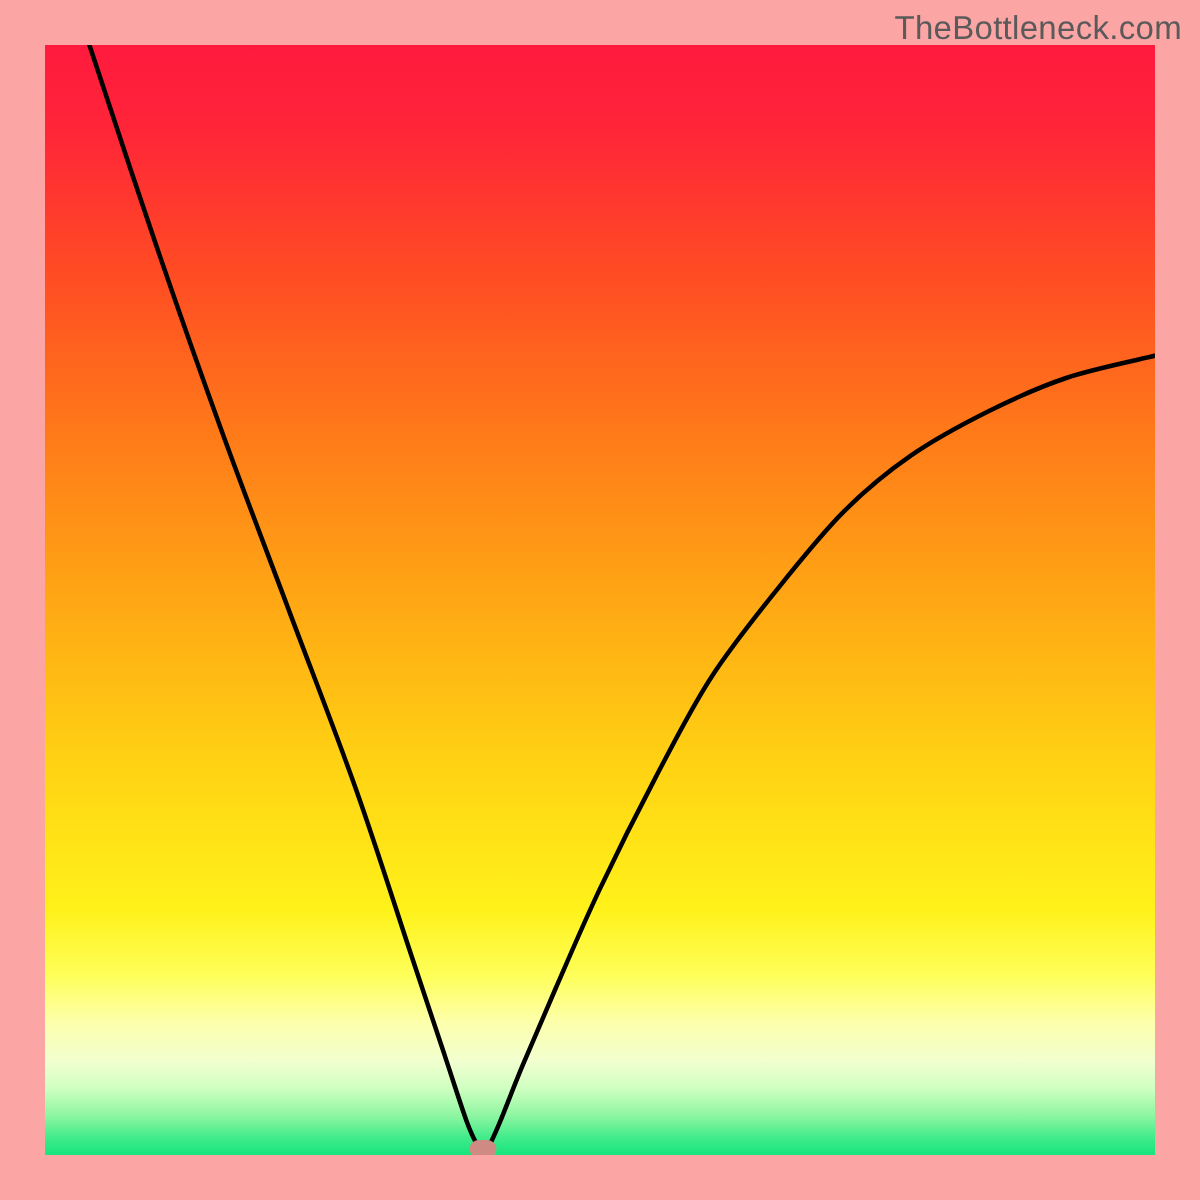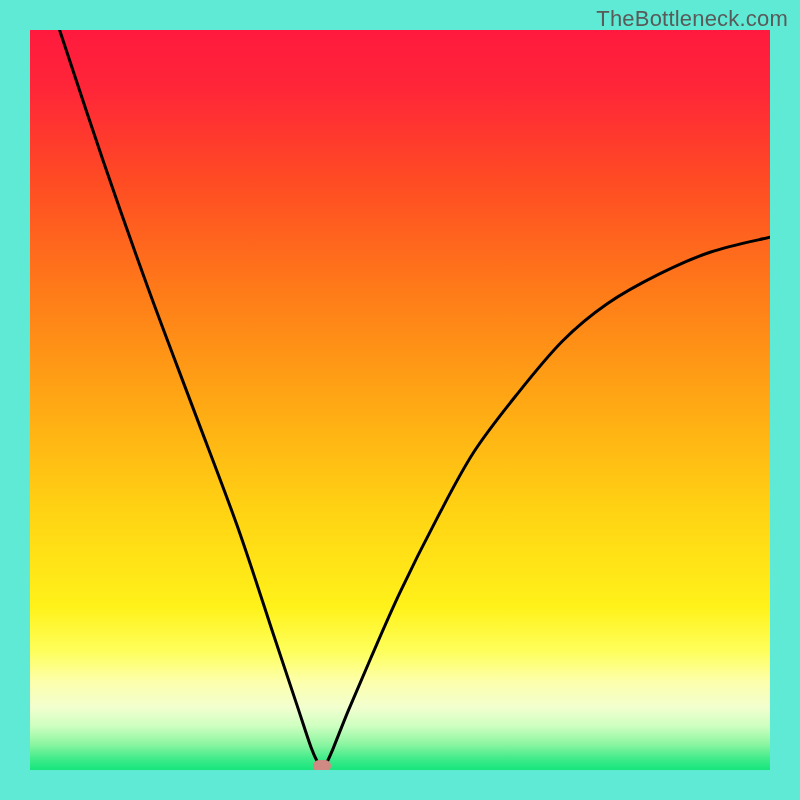--- a/index.html
+++ b/index.html
@@ -8,21 +8,21 @@
     width: 800px;
     height: 800px;
     overflow: hidden;
     background: #000;
     font-family: Arial, Helvetica, sans-serif;
   }
   .frame {
     position: relative;
     width: 800px;
     height: 800px;
-    background: #5eead4;
+    background: #fca5a5;
   }
   .watermark {
     position: absolute;
     top: 6px;
     right: 12px;
     color: #5a5a5a;
     font-size: 22px;
     font-weight: 500;
     letter-spacing: 0.2px;
     z-index: 10;

